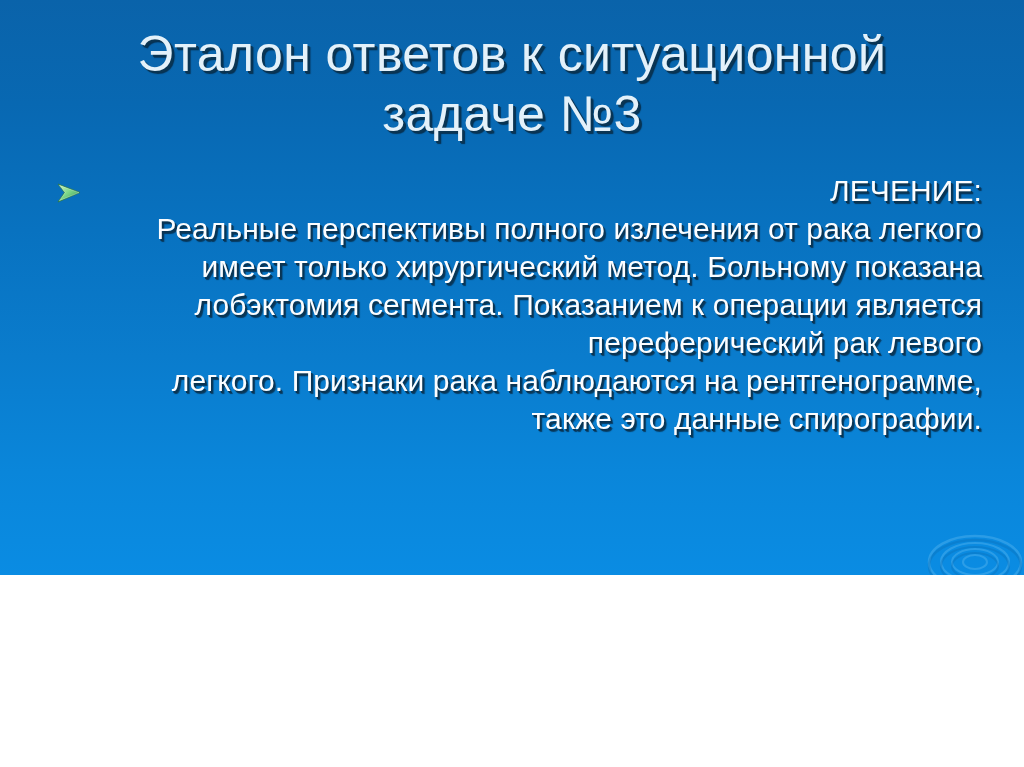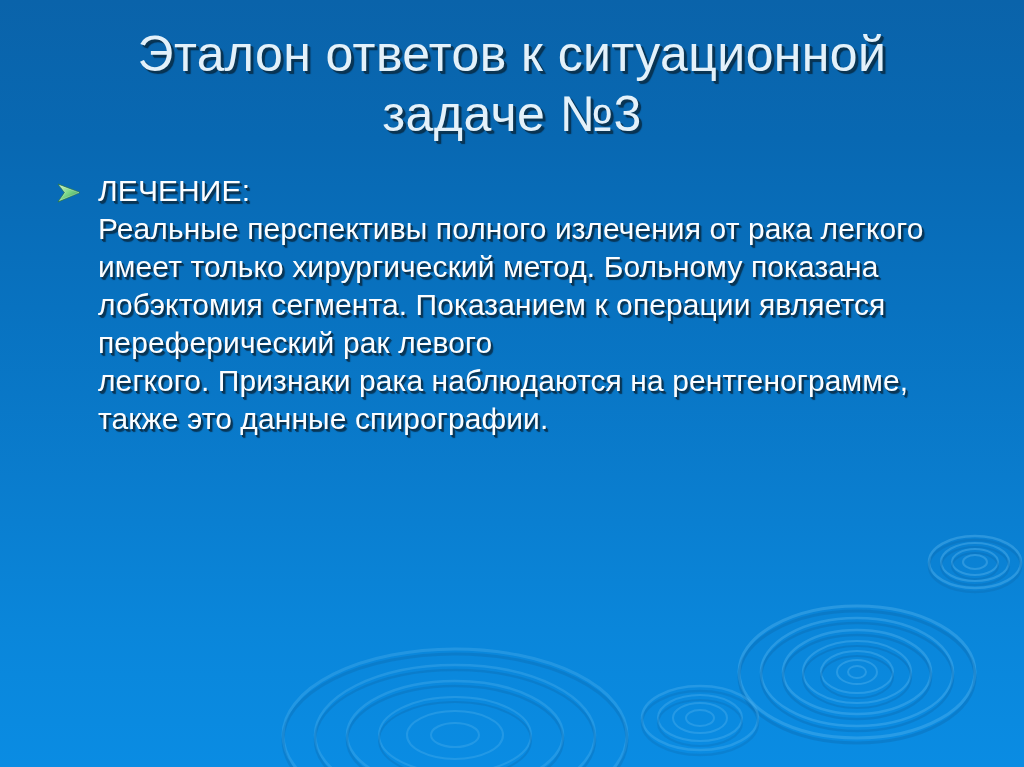--- a/index.html
+++ b/index.html
@@ -8,21 +8,21 @@
     padding: 0;
     background: #ffffff;
   }
   body {
     font-family: "Liberation Sans", sans-serif;
   }
 
   .slide {
     position: relative;
     width: 1024px;
-    height: 767px;
+    height: 575px;
     overflow: hidden;
     background: linear-gradient(to bottom,
         #0a63aa 0%,
         #0868b2 18%,
         #0872c0 40%,
         #0a7ccd 62%,
         #0a86da 82%,
         #0a8ce3 100%);
   }
 
@@ -59,20 +59,21 @@
        3px 3px 1px rgba(6, 32, 52, 0.75);
     white-space: pre-wrap;
   }
 
   
   .body-block {
     position: absolute;
     left: 52px;
     top: 172px;
     width: 930px;
+    text-align: right;
   }
   .bullet-row {
     position: relative;
     display: block;
     padding-left: 46px;
   }
   .bullet-marker {
     position: absolute;
     left: 4px;
     top: 10px;

